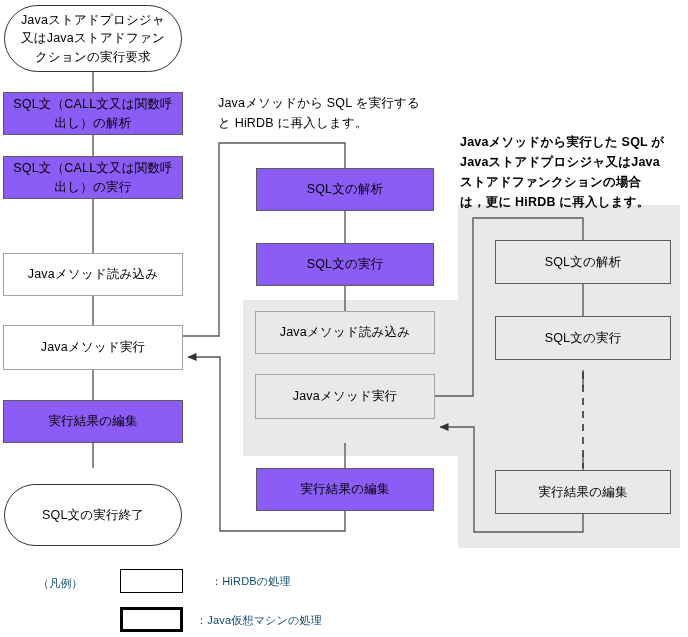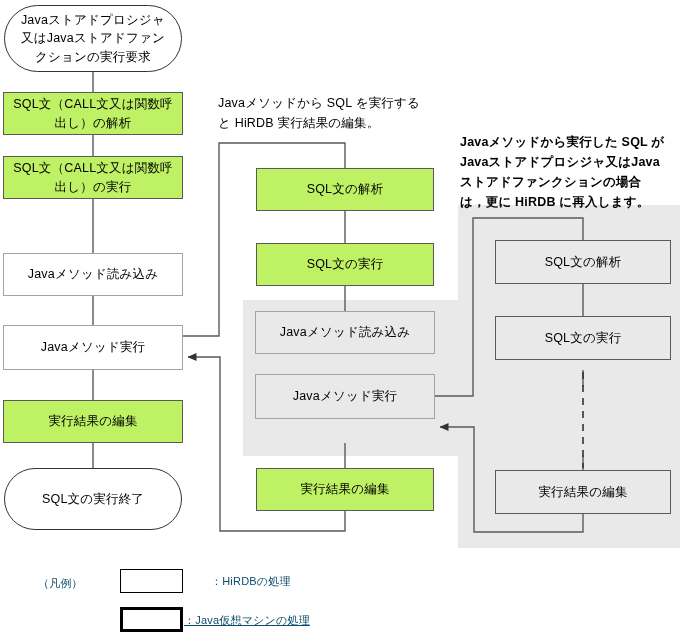--- a/index.html
+++ b/index.html
@@ -43,21 +43,21 @@
     text-align: center;
     z-index: 2;
     color: #000;
     font-size: 12.5px;
     line-height: 1.45;
     letter-spacing: 0.2px;
     white-space: pre-line;
   }
   .node.proc {
     border: 1px solid #5a5a5a;
-    background: #bef264;
+    background: #8b5cf6;
   }
   .node.jvm {
     border: 1px solid #a3a3a3;
     background: #ffffff;
   }
   .node.term {
     border: 1px solid #333333;
     background: #ffffff;
     border-radius: 40px;
   }
@@ -146,47 +146,47 @@
 
   <div class="node proc" style="left:3px; top:156px; width:180px; height:43px;">SQL文（CALL文又は関数呼
 出し）の実行</div>
 
   <div class="node jvm" style="left:3px; top:253px; width:180px; height:43px;">Javaメソッド読み込み</div>
 
   <div class="node jvm" style="left:3px; top:325px; width:180px; height:45px;">Javaメソッド実行</div>
 
   <div class="node proc" style="left:3px; top:400px; width:180px; height:43px;">実行結果の編集</div>
 
-  <div class="node term" style="left:4px; top:468px; width:178px; height:62px;text-align:center;">SQL文の実行終了</div>
+  <div class="node term" style="left:4px; top:484px; width:178px; height:62px;text-align:center;">SQL文の実行終了</div>
 
   <div class="node proc" style="left:256px; top:168px; width:178px; height:43px;">SQL文の解析</div>
 
   <div class="node proc" style="left:256px; top:243px; width:178px; height:43px;">SQL文の実行</div>
 
   <div class="node jvm on-band" style="left:255px; top:311px; width:180px; height:43px;">Javaメソッド読み込み</div>
 
   <div class="node jvm on-band" style="left:255px; top:374px; width:180px; height:45px;">Javaメソッド実行</div>
 
   <div class="node proc" style="left:256px; top:468px; width:178px; height:43px;">実行結果の編集</div>
 
   <div class="node proc on-band" style="left:495px; top:240px; width:176px; height:44px;">SQL文の解析</div>
 
   <div class="node proc on-band" style="left:495px; top:316px; width:176px; height:44px;">SQL文の実行</div>
 
   <div class="node proc on-band" style="left:495px; top:470px; width:176px; height:44px;">実行結果の編集</div>
 
   <div class="note" style="left:218px; top:93px; width:240px;">Javaメソッドから SQL を実行する
-と HiRDB 実行結果の編集。</div>
+と HiRDB に再入します。</div>
 
   <div class="note" style="left:460px; top:132px; width:225px;font-weight:bold;">Javaメソッドから実行した SQL が
 Javaストアドプロシジャ又はJava
 ストアドファンクションの場合
 は，更に HiRDB に再入します。</div>
 
   <div class="legend-label" style="left:38px; top:576px;">（凡例）</div>
 
   <div class="legend-swatch thin" style="left:120px; top:569px; width:63px; height:24px;"></div>
   <div class="legend-label" style="left:211px; top:574px;">：HiRDBの処理</div>
 
   <div class="legend-swatch thick" style="left:120px; top:607px; width:63px; height:25px;"></div>
-  <div class="legend-label" style="left:184px; top:613px;text-decoration:underline;">：Java仮想マシンの処理</div>
+  <div class="legend-label" style="left:196px; top:613px;">：Java仮想マシンの処理</div>
 
 </div>
 
 </body></html>

